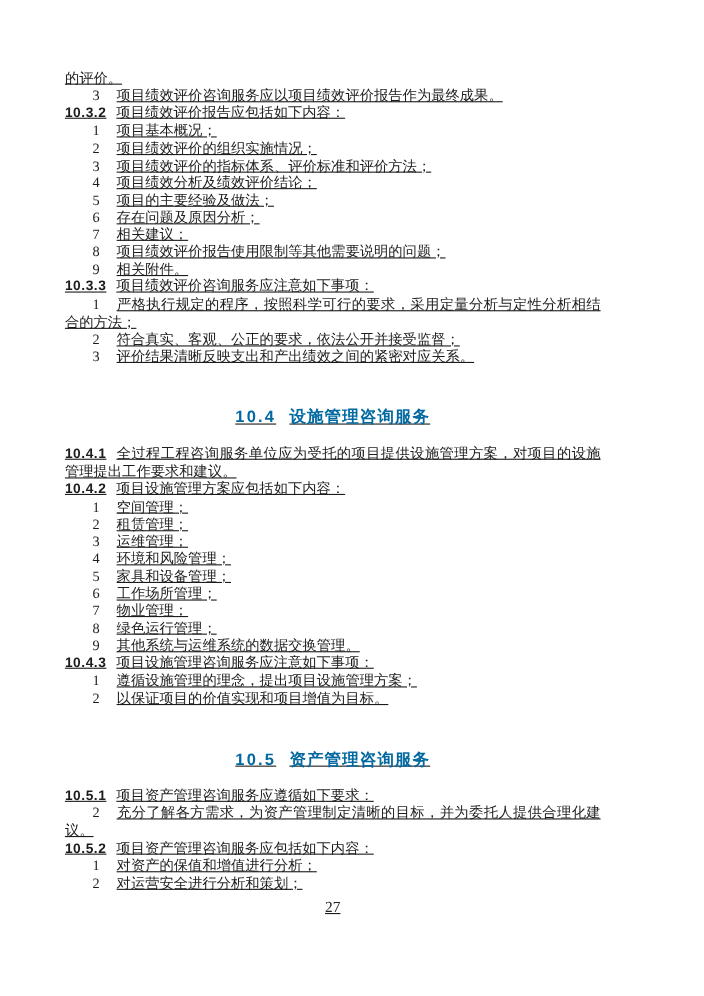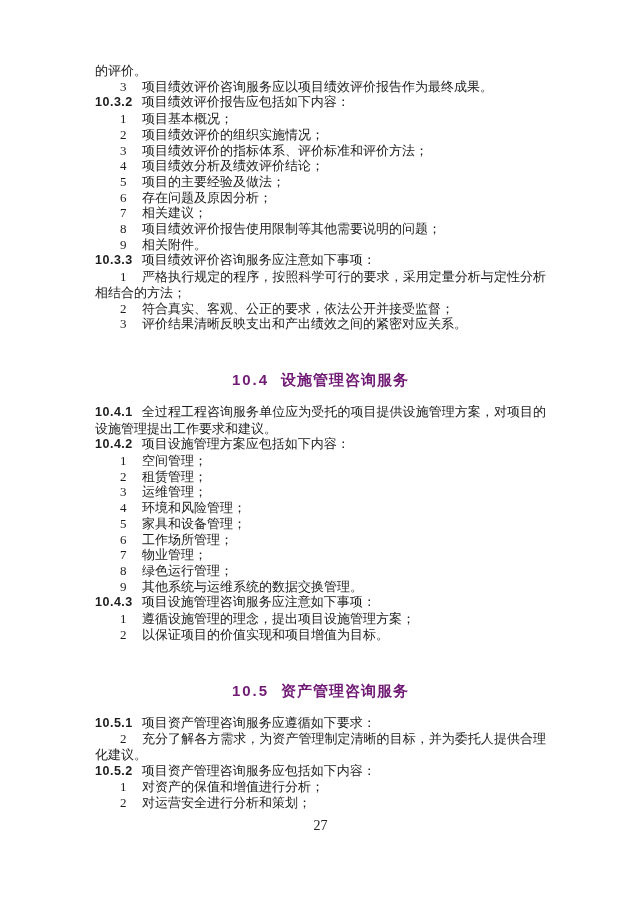--- a/index.html
+++ b/index.html
@@ -7,26 +7,27 @@
     padding: 0;
     background: #ffffff;
   }
   .page {
     position: relative;
     width: 640px;
     height: 905px;
     margin: 0 auto;
     background: #ffffff;
     box-sizing: border-box;
-    padding: 63px 94px 0 95px;
+    padding: 63px 94px 0 59px;
     font-family: "Liberation Serif", "DejaVu Serif", serif;
     color: #1c1c1c;
     font-size: 13px;
     line-height: 15.7px;
     overflow: hidden;
+    text-decoration: underline;
   }
   #doc-body p, #doc-body h2 {
     margin: 0;
     padding: 0;
   }
   p.cont {
     text-align: justify;
   }
   p.clause {
     text-align: justify;
@@ -47,21 +48,21 @@
     width: 22px;
     text-indent: 0;
   }
   h2.heading {
     text-align: center;
     font-weight: bold;
     font-size: 15px;
     line-height: 22px;
     margin: 37px 0 13px 0 !important;
     font-family: "Liberation Sans", "DejaVu Sans", sans-serif;
-    color: #701a75;
+    color: #0369a1;
   }
   h2.heading .hnum {
     letter-spacing: 2px;
     margin-right: 12px;
   }
   h2.heading .htitle {
     letter-spacing: 1px;
   }
   .page-num {
     text-align: center;

